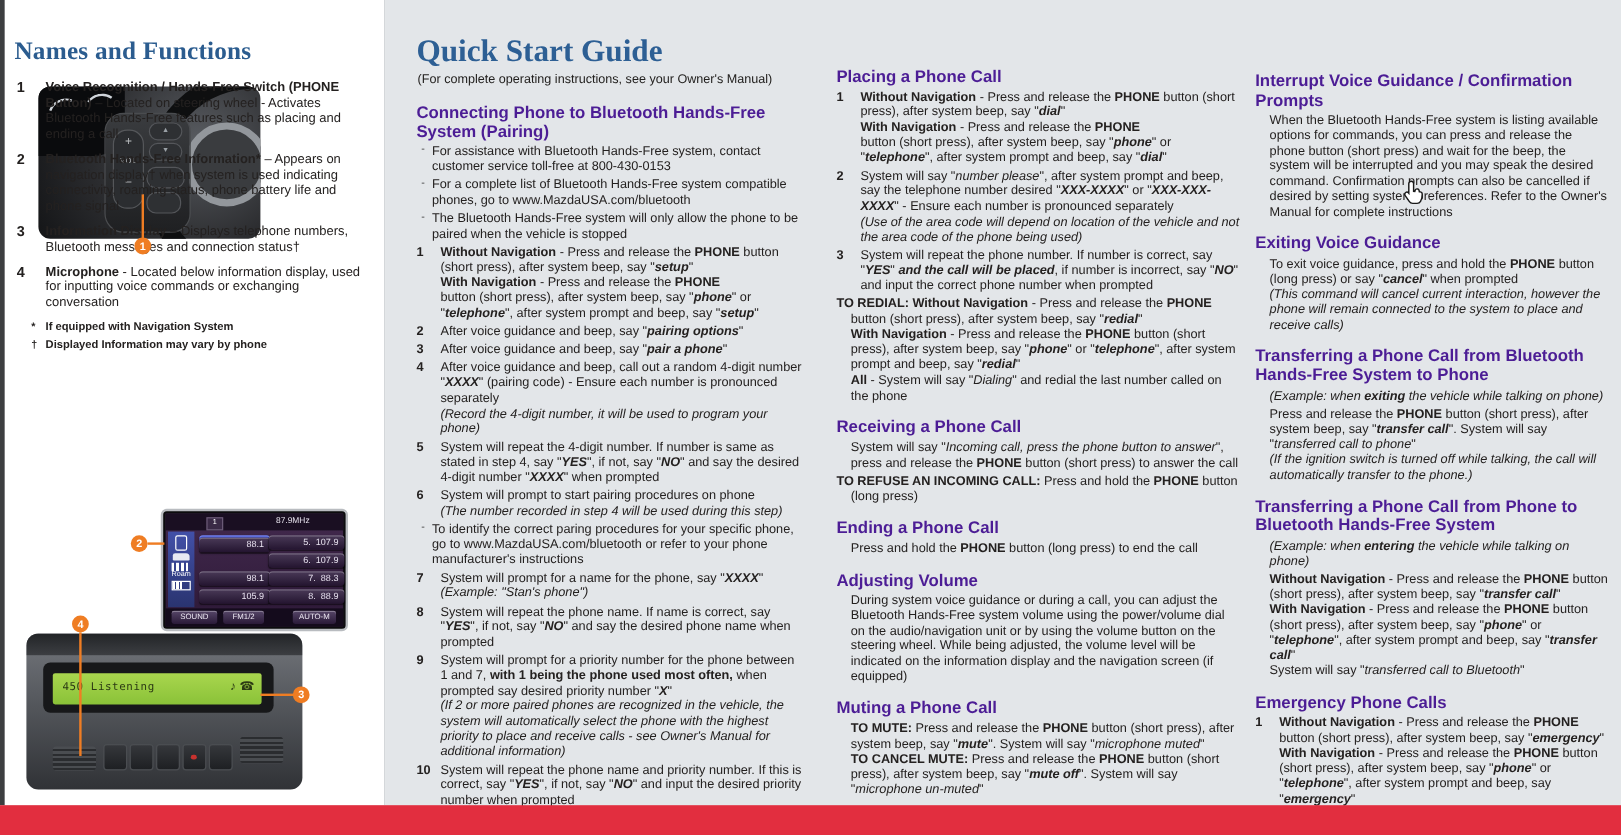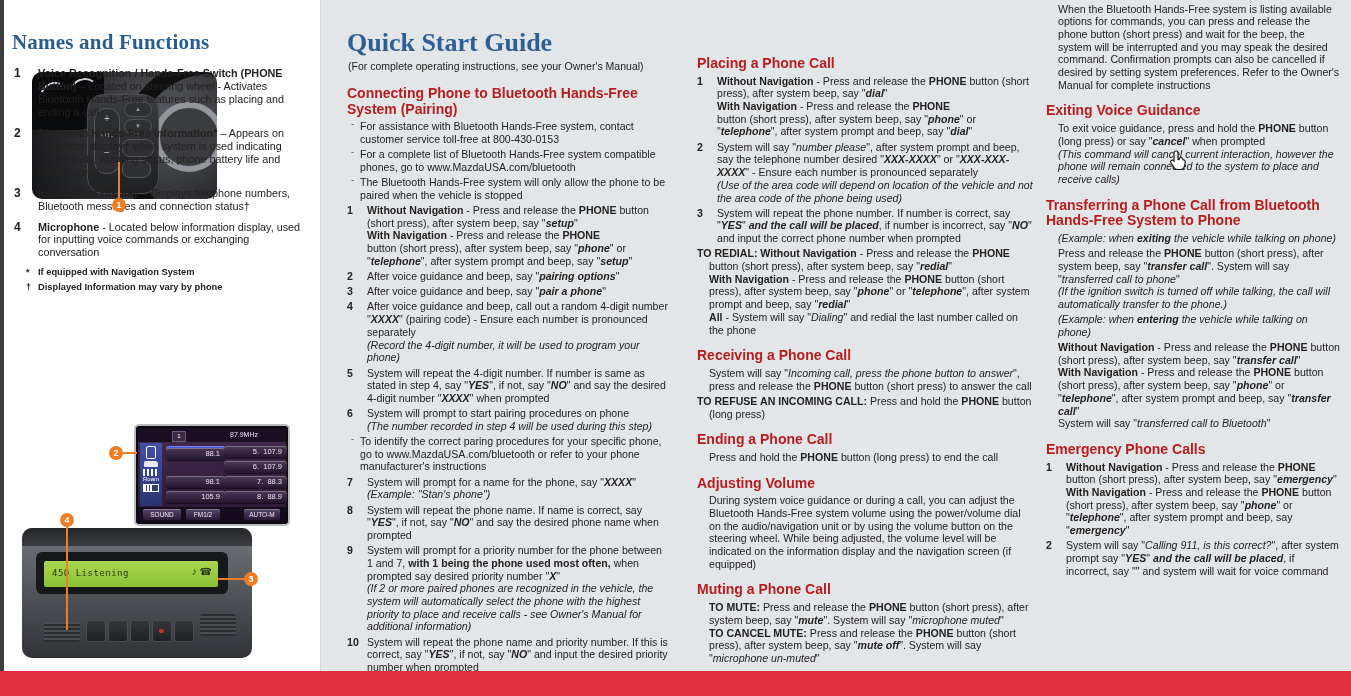--- a/index.html
+++ b/index.html
@@ -10,21 +10,21 @@
   
   .col{position:absolute;top:0;}
   .col1{left:4px;width:316px;height:671px;background:#ffffff;border-right:1px solid #d4d7da;}
   .col2{left:347px;width:322px;}
   .col3{left:697px;width:338px;}
   .col4{left:1046px;width:294px;}
   h1,h2{font-family:"Liberation Serif",serif;color:#2b5c8f;font-weight:bold;margin:0;}
   .col1 h1{font-size:21px;margin:30px 0 0 8px;letter-spacing:.2px;}
   .col2 h2{font-size:26px;margin:28px 0 2px 0;color:#2d5f94;}
   .subtitle{font-size:10.5px;margin:0 0 14px 1px;color:#23211f;}
-  h3{font-size:14px;line-height:1.12;font-weight:bold;color:#b91c1c;margin:12px 0 3px 0;}
+  h3{font-size:14px;line-height:1.12;font-weight:bold;color:#4c1d95;margin:12px 0 3px 0;}
   .col3 h3:first-child{margin-top:56px;}
   .col4 h3:first-child{margin-top:60px;}
   
   .items{font-size:10.6px;line-height:1.2;}
   .item{position:relative;margin:2.5px 0;}
   .item .num{display:none;}
   .k-step{padding-left:20px;}
   .k-step .num{display:block;position:absolute;left:0;top:0;font-weight:bold;}
   .k-bullet{padding-left:13px;font-weight:normal;}
   .k-bullet::before{content:"-";position:absolute;left:4px;top:-1px;font-size:9px;color:#444;}
@@ -248,35 +248,37 @@
   <div class="item k-plain"><span class="txt">During system voice guidance or during a call, you can adjust the Bluetooth Hands-Free system volume using the power/volume dial on the audio/navigation unit or by using the volume button on the steering wheel. While being adjusted, the volume level will be indicated on the information display and the navigation screen (if equipped)</span></div>
     </div>
   <h3>Muting a Phone Call</h3>
   <div class="items">
 
   <div class="item k-plain"><span class="txt"><b>TO MUTE:</b> Press and release the <b>PHONE</b> button (short press), after system beep, say "<b><i>mute</i></b>". System will say "<i>microphone muted</i>"<br><b>TO CANCEL MUTE:</b> Press and release the <b>PHONE</b> button (short press), after system beep, say "<b><i>mute off</i></b>". System will say "<i>microphone un-muted</i>"</span></div>
     </div>
 </section>
 
 <section class="col col4">
+  <h3>Interrupt Voice Guidance / Confirmation Prompts</h3>
   <div class="items">
 
   <div class="item k-plain"><span class="txt">When the Bluetooth Hands-Free system is listing available options for commands, you can press and release the phone button (short press) and wait for the beep, the system will be interrupted and you may speak the desired command. Confirmation prompts can also be cancelled if desired by setting system preferences. Refer to the Owner's Manual for complete instructions</span></div>
     </div>
   <h3>Exiting Voice Guidance</h3>
   <div class="items">
 
   <div class="item k-plain"><span class="txt">To exit voice guidance, press and hold the <b>PHONE</b> button (long press) or say "<b><i>cancel</i></b>" when prompted<br><i>(This command will cancel current interaction, however the phone will remain connected to the system to place and receive calls)</i></span></div>
     </div>
   <h3>Transferring a Phone Call from Bluetooth Hands-Free System to Phone</h3>
   <div class="items">
 
   <div class="item k-note"><span class="txt">(Example: when <b>exiting</b> the vehicle while talking on phone)</span></div>
       <div class="item k-plain"><span class="txt">Press and release the <b>PHONE</b> button (short press), after system beep, say "<b><i>transfer call</i></b>". System will say "<i>transferred call to phone</i>"<br><i>(If the ignition switch is turned off while talking, the call will automatically transfer to the phone.)</i></span></div>
     </div>
+  <h3>Transferring a Phone Call from Phone to Bluetooth Hands-Free System</h3>
   <div class="items">
 
   <div class="item k-note"><span class="txt">(Example: when <b>entering</b> the vehicle while talking on phone)</span></div>
       <div class="item k-plain"><span class="txt"><b>Without Navigation</b> - Press and release the <b>PHONE</b> button (short press), after system beep, say "<b><i>transfer call</i></b>"<br><b>With Navigation</b> - Press and release the <b>PHONE</b> button (short press), after system beep, say "<b><i>phone</i></b>" or "<b><i>telephone</i></b>", after system prompt and beep, say "<b><i>transfer call</i></b>"<br>System will say "<i>transferred call to Bluetooth</i>"</span></div>
     </div>
   <h3>Emergency Phone Calls</h3>
   <div class="items">
 
   <div class="item k-step"><span class="num">1</span><span class="txt"><b>Without Navigation</b> - Press and release the <b>PHONE</b> button (short press), after system beep, say "<b><i>emergency</i></b>"<br><b>With Navigation</b> - Press and release the <b>PHONE</b> button (short press), after system beep, say "<b><i>phone</i></b>" or "<b><i>telephone</i></b>", after system prompt and beep, say "<b><i>emergency</i></b>"</span></div>
       <div class="item k-step"><span class="num">2</span><span class="txt">System will say "<i>Calling 911, is this correct?</i>", after system prompt say "<b><i>YES</i></b>" <b><i>and the call will be placed</i></b>, if incorrect, say "" and system will wait for voice command</span></div>

